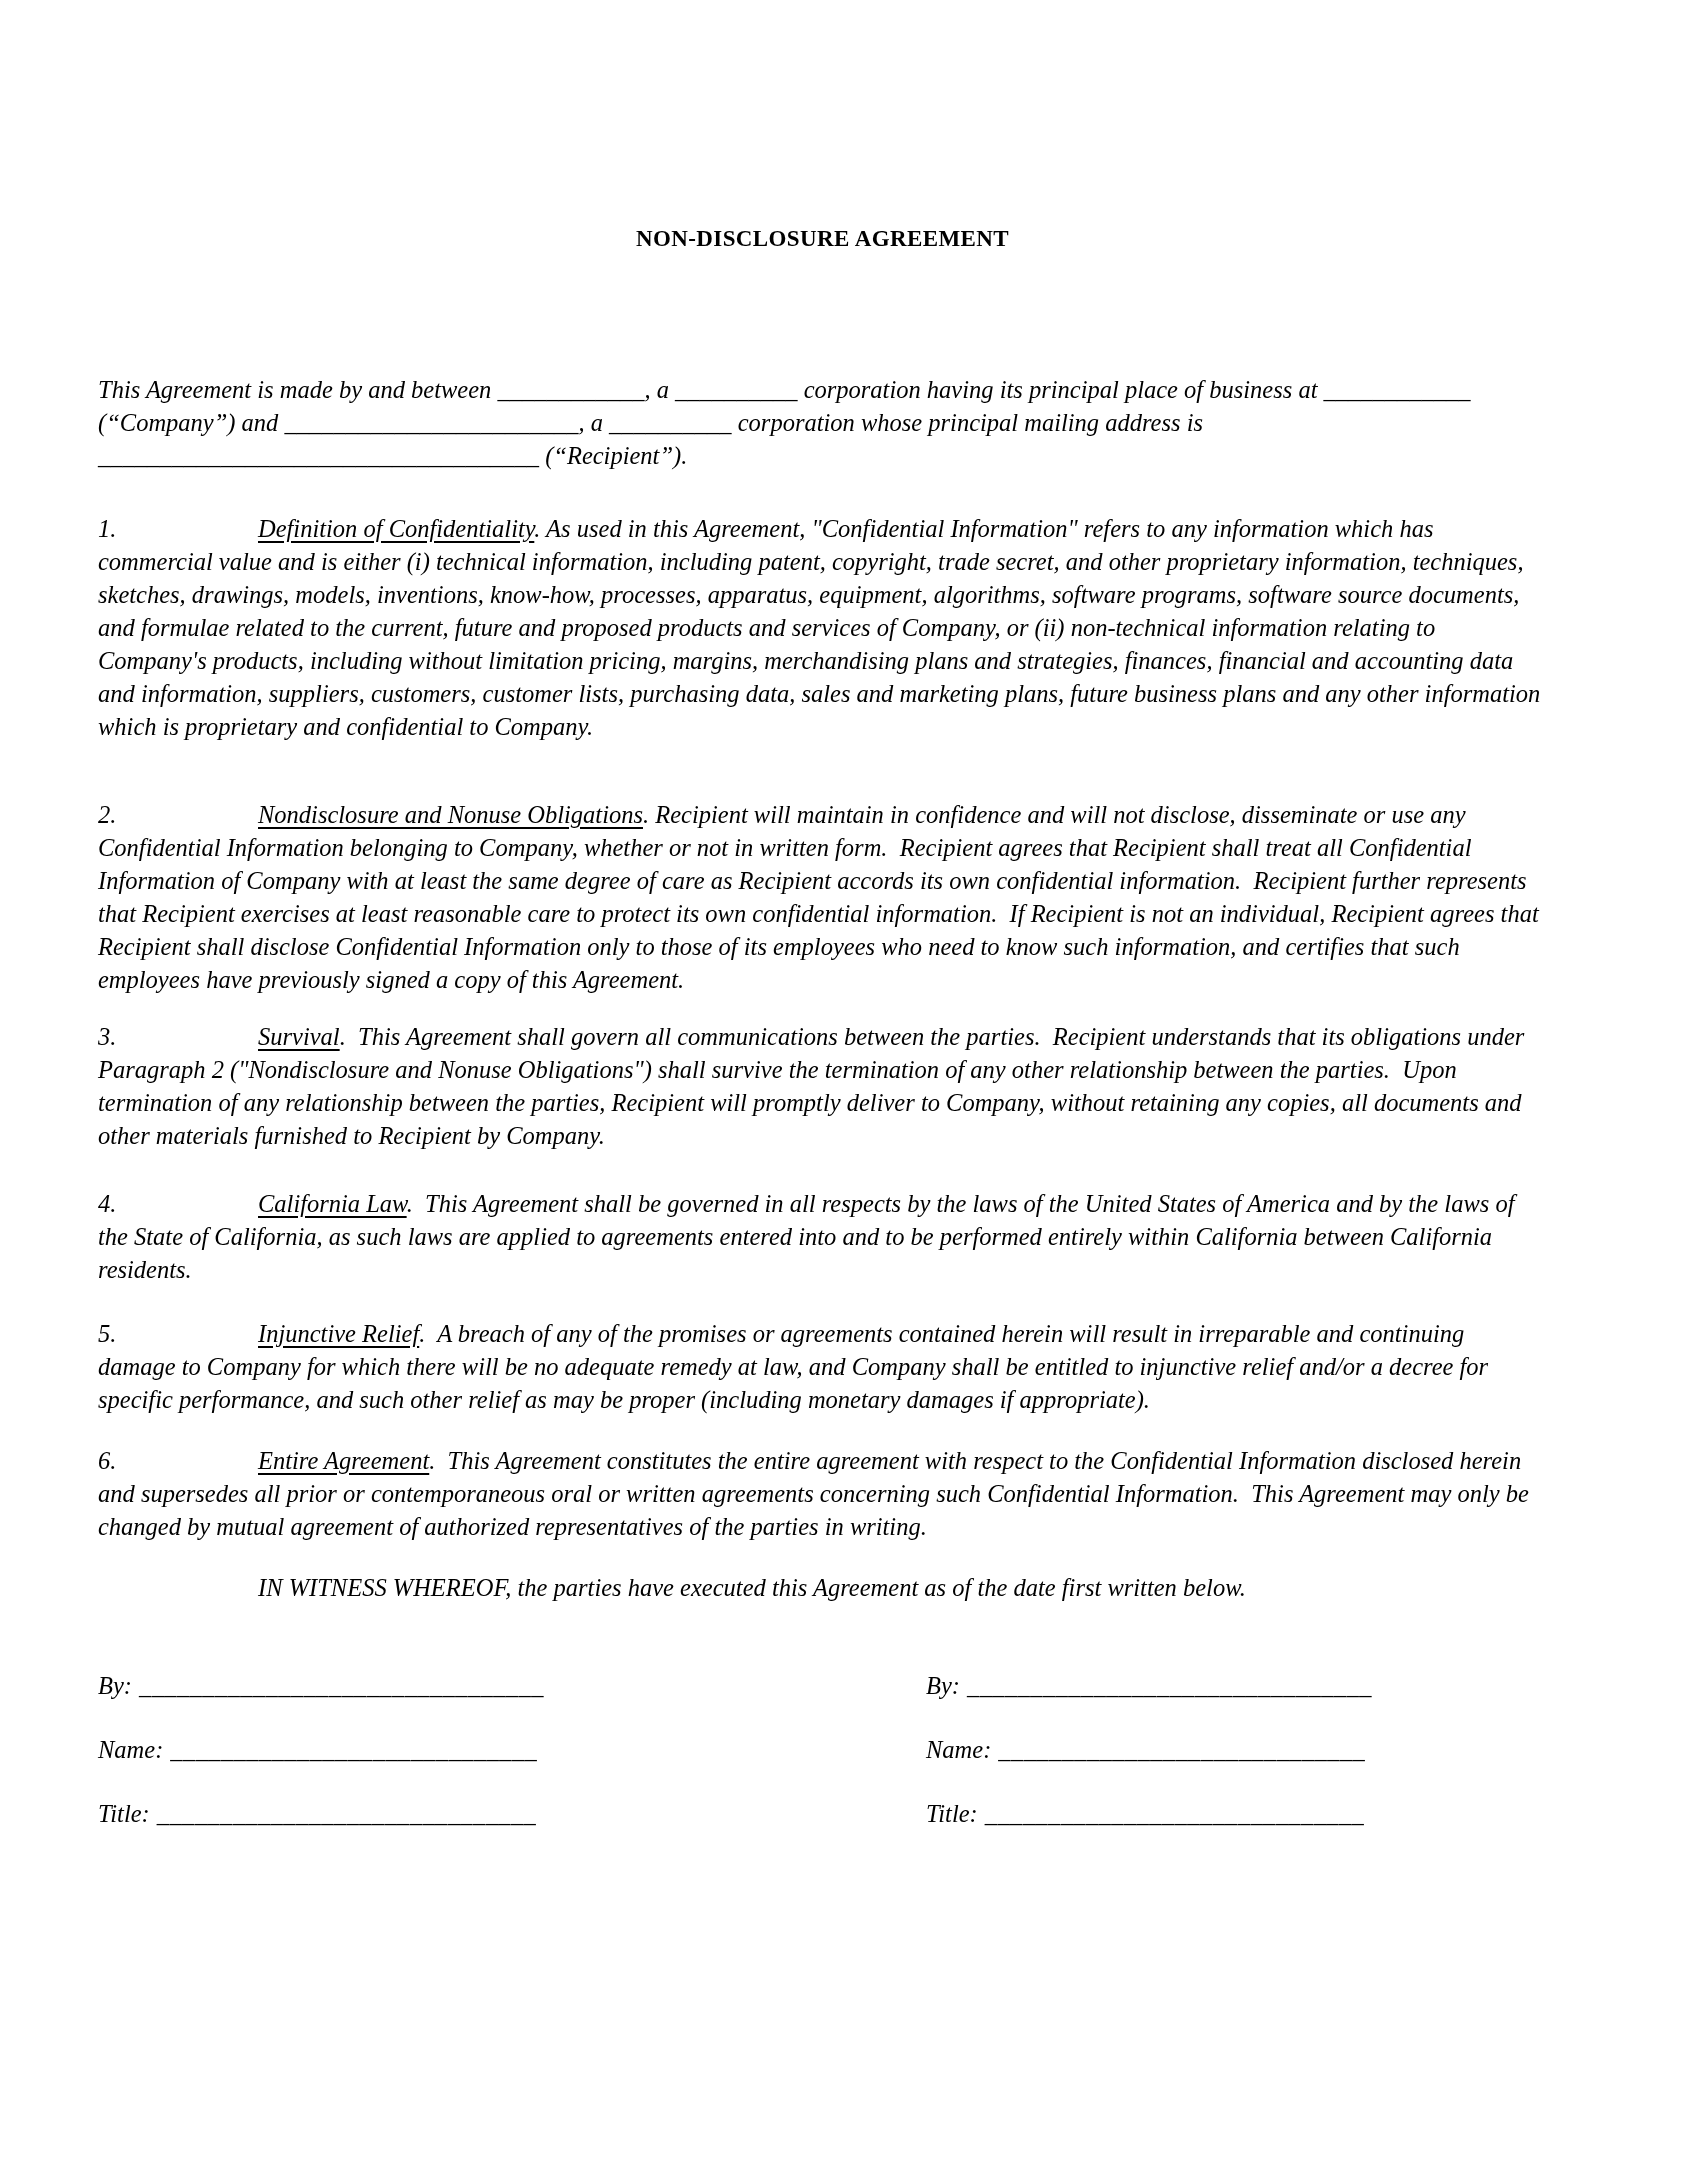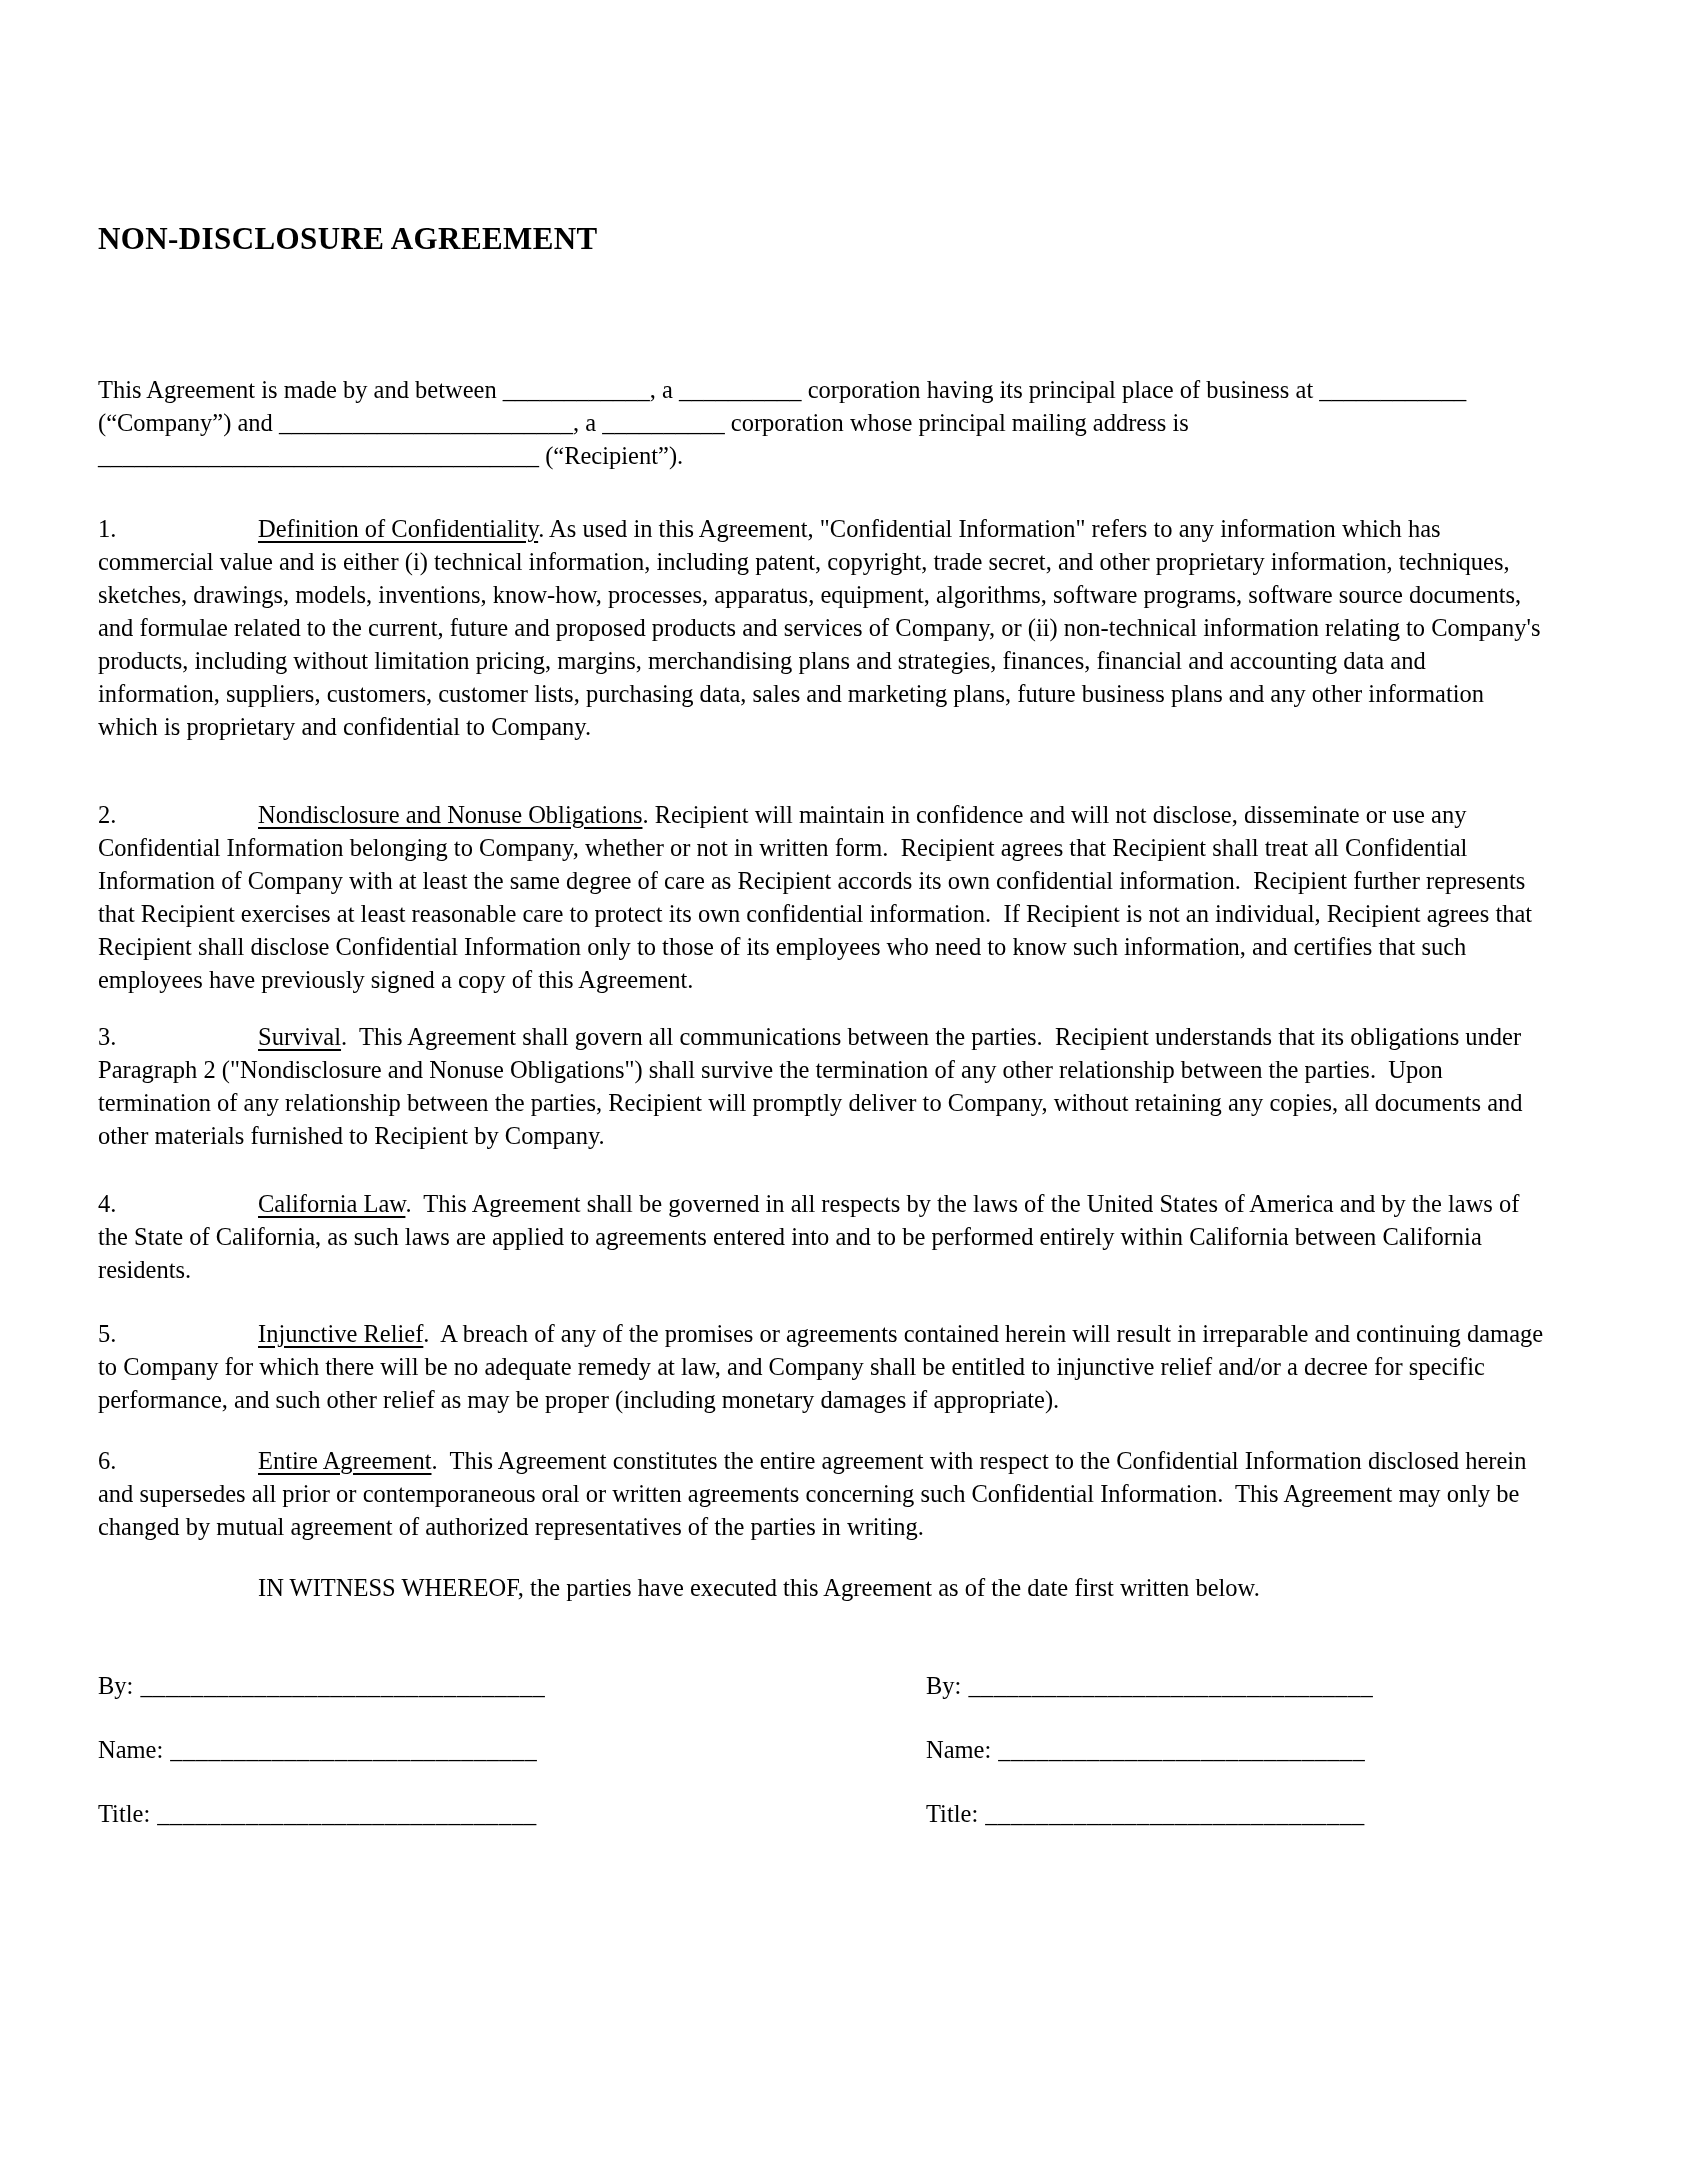--- a/index.html
+++ b/index.html
@@ -16,30 +16,32 @@
     font-family: "Liberation Serif", "DejaVu Serif", serif;
     font-size: 24.5px;
     box-sizing: border-box;
     overflow: hidden;
   }
   .content {
     box-sizing: border-box;
     padding: 220px 140px 0 98px;
   }
   h1.doc-title {
-    font-size: 31px;
+    font-size: 23px;
     line-height: 38px;
     font-weight: bold;
+    text-align: center;
     margin: 0 0 115px 0;
     letter-spacing: 0.4px;
   }
   p {
     margin: 0;
     line-height: 33px;
     white-space: pre-wrap;
+    font-style: italic;
   }
   .intro {
     margin-bottom: 40px;
   }
   .section .num {
     display: inline-block;
     width: 160px;
   }
   .section u, .witness-indent {
     text-decoration: underline;

